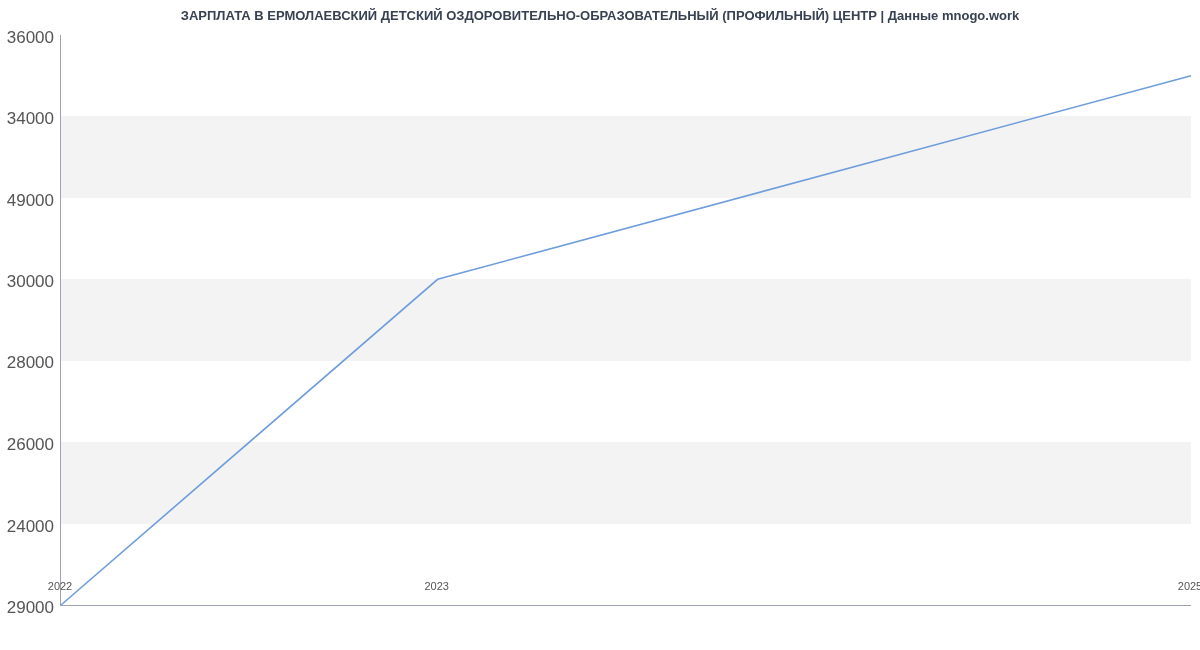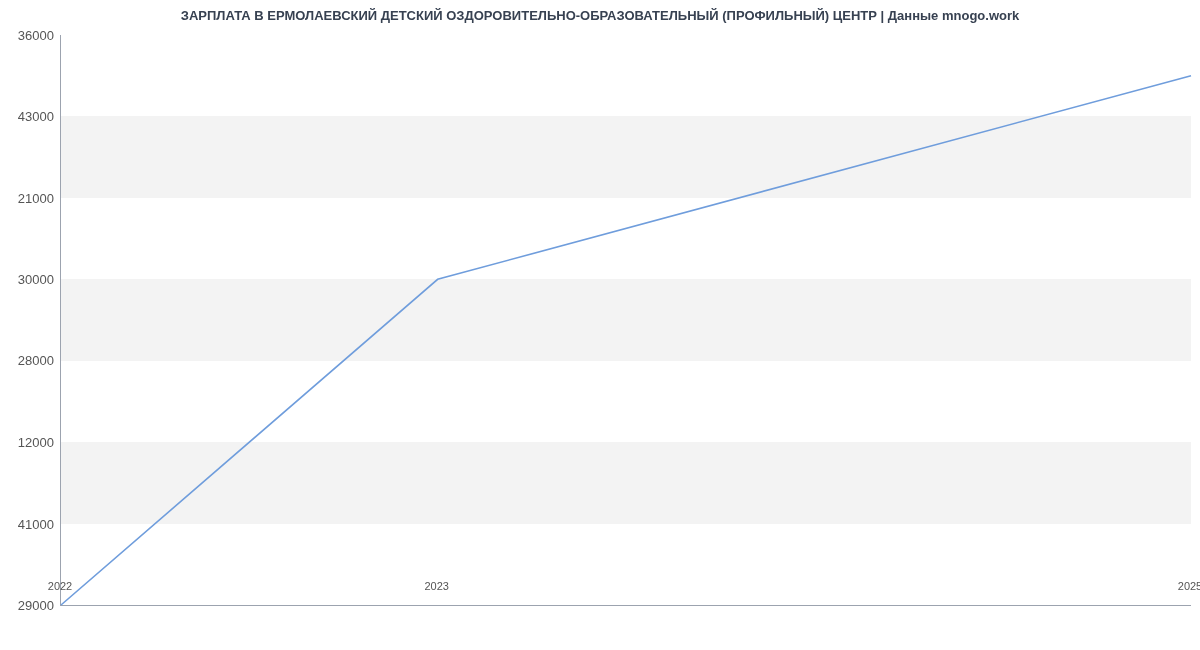--- a/index.html
+++ b/index.html
@@ -39,21 +39,21 @@
     position: absolute;
     left: 0;
     width: 100%;
     background: #f3f3f3;
   }
   .y-tick-label {
     position: absolute;
     right: 1146px;
     width: 48px;
     text-align: right;
-    font-size: 13px;
+    font-size: 17px;
     color: #555;
   }
   .x-tick-label {
     position: absolute;
     top: 580px;
     font-size: 11px;
     color: #555;
     transform: translateX(-50%);
   }
   svg.line {
@@ -77,23 +77,23 @@
   <div class="title">ЗАРПЛАТА В ЕРМОЛАЕВСКИЙ ДЕТСКИЙ ОЗДОРОВИТЕЛЬНО-ОБРАЗОВАТЕЛЬНЫЙ (ПРОФИЛЬНЫЙ) ЦЕНТР | Данные mnogo.work</div>
   <div class="plot" id="plot">
     <div class="band" style="top: 407.143px; height: 81.4286px;"></div>
       <div class="band" style="top: 244.286px; height: 81.4286px;"></div>
       <div class="band" style="top: 81.4286px; height: 81.4286px;"></div>
       <svg class="line" id="svg">
         <path d="M0,570 L376.66666666666663,244.28571428571428 L1130,40.714285714285666" class="series-path"></path>
       </svg>
   </div>
 <div class="y-tick-label" style="top: 598px;">29000</div>
-    <div class="y-tick-label" style="top: 516.571px;">41000</div>
-    <div class="y-tick-label" style="top: 435.143px;">12000</div>
+    <div class="y-tick-label" style="top: 516.571px;">24000</div>
+    <div class="y-tick-label" style="top: 435.143px;">26000</div>
     <div class="y-tick-label" style="top: 353px;">28000</div>
     <div class="y-tick-label" style="top: 272.286px; text-align: right;">30000</div>
-    <div class="y-tick-label" style="top: 190.857px;">21000</div>
-    <div class="y-tick-label" style="top: 109.429px;">43000</div>
+    <div class="y-tick-label" style="top: 190.857px;">49000</div>
+    <div class="y-tick-label" style="top: 109.429px;">34000</div>
     <div class="y-tick-label" style="top: 28px;">36000</div>
     <div class="x-tick-label" style="left: 60px;">2022</div>
     <div class="x-tick-label" style="left: 436.667px;">2023</div>
     <div class="x-tick-label" style="left: 1190px;">2025</div>
   </div>
 
 </body></html>

